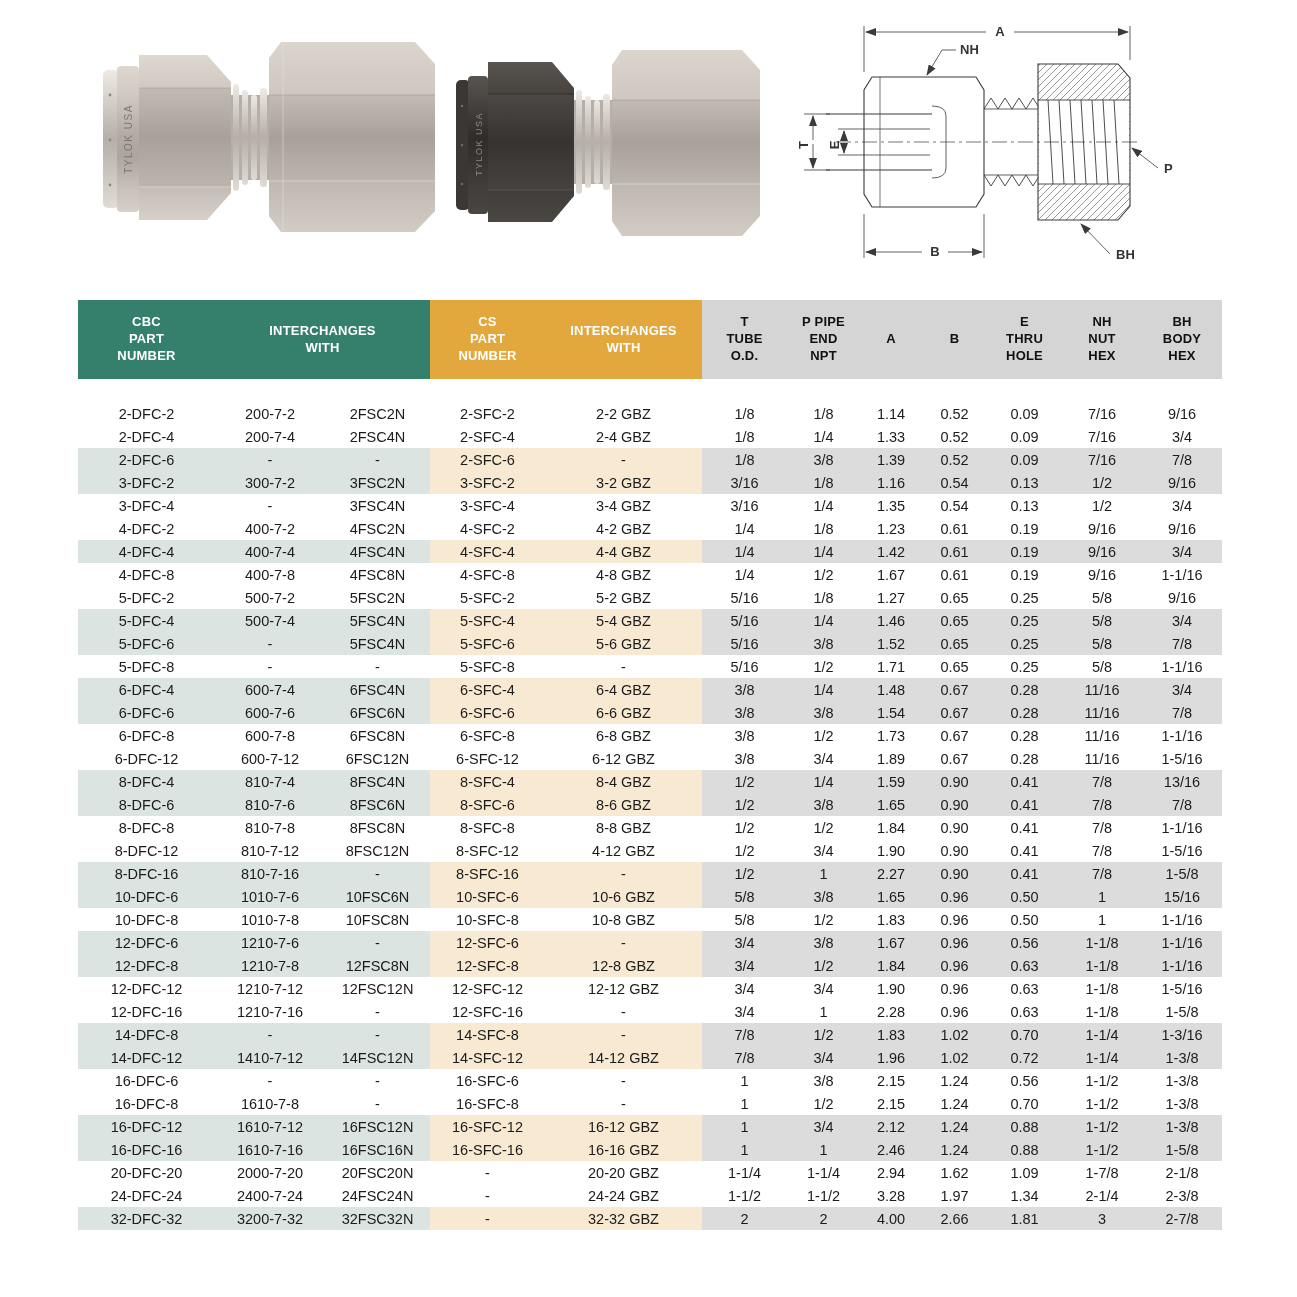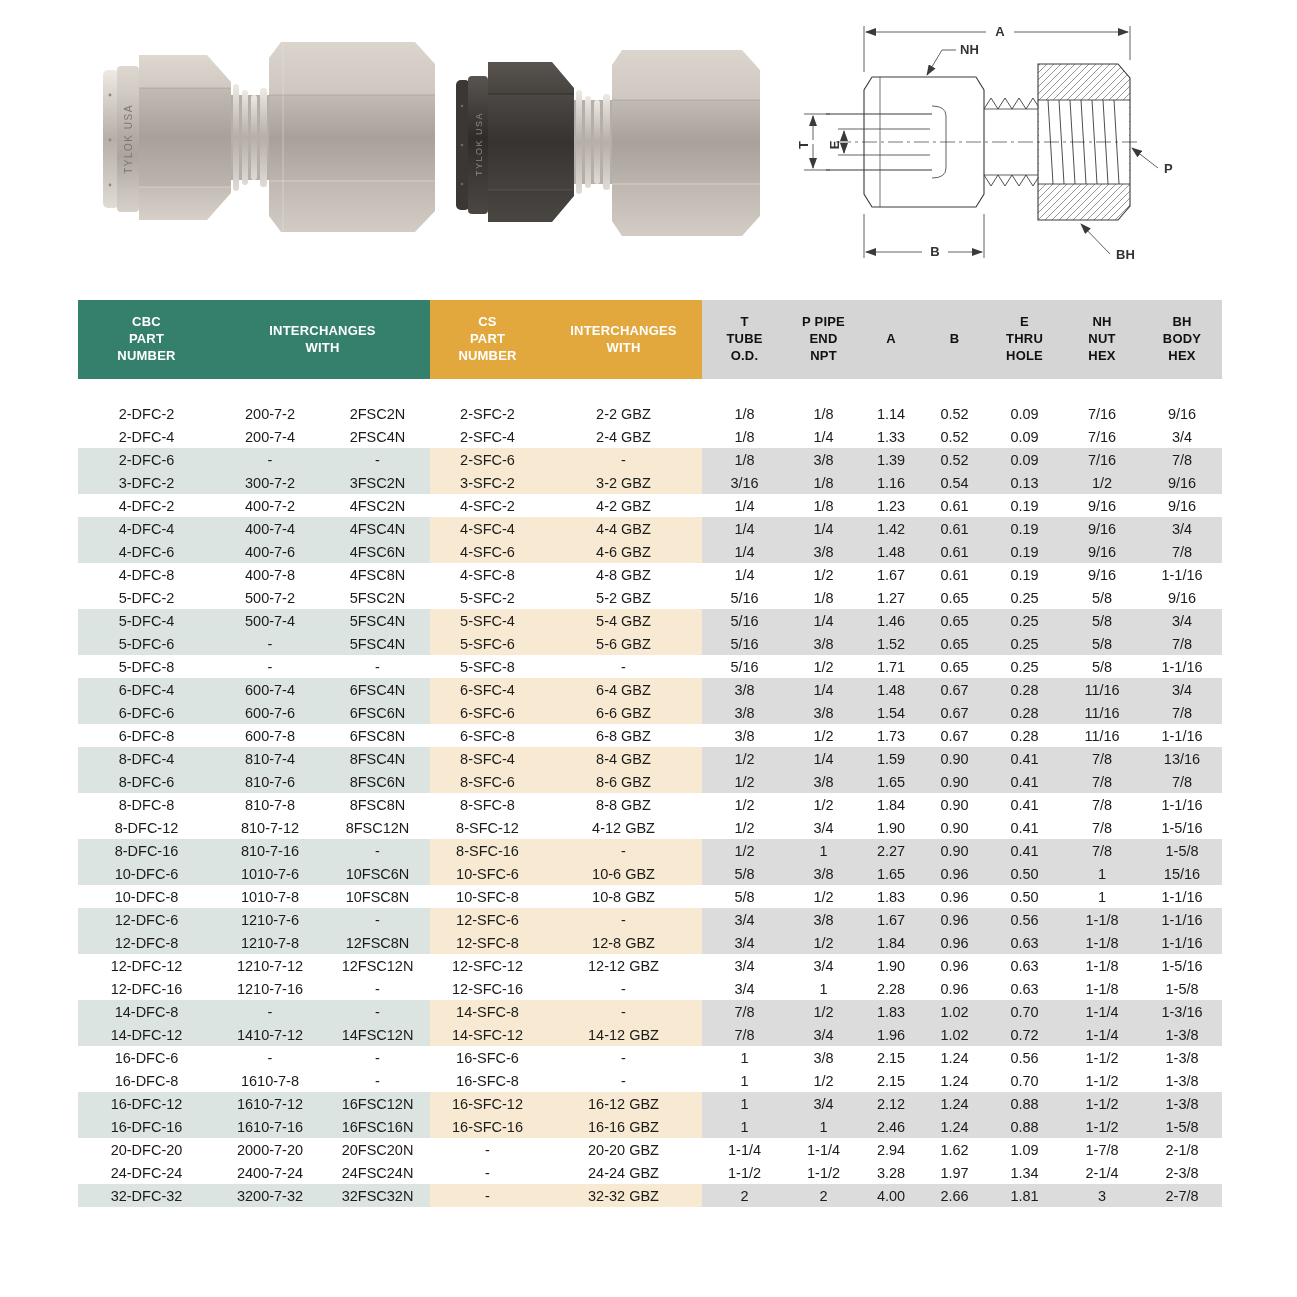--- a/index.html
+++ b/index.html
@@ -310,20 +310,34 @@
     <td class="sec-cs">3-2 GBZ</td>
     <td class="sec-dim">3/16</td>
     <td class="sec-dim">1/8</td>
     <td class="sec-dim">1.16</td>
     <td class="sec-dim">0.54</td>
     <td class="sec-dim">0.13</td>
     <td class="sec-dim">1/2</td>
     <td class="sec-dim">9/16</td>
   </tr>
         <tr>
+    <td class="sec-cbc">3-DFC-4</td>
+    <td class="sec-cbc">-</td>
+    <td class="sec-cbc">3FSC4N</td>
+    <td class="sec-cs">3-SFC-4</td>
+    <td class="sec-cs">3-4 GBZ</td>
+    <td class="sec-dim">3/16</td>
+    <td class="sec-dim">1/4</td>
+    <td class="sec-dim">1.35</td>
+    <td class="sec-dim">0.54</td>
+    <td class="sec-dim">0.13</td>
+    <td class="sec-dim">1/2</td>
+    <td class="sec-dim">3/4</td>
+  </tr>
+        <tr>
     <td class="sec-cbc">4-DFC-2</td>
     <td class="sec-cbc">400-7-2</td>
     <td class="sec-cbc">4FSC2N</td>
     <td class="sec-cs">4-SFC-2</td>
     <td class="sec-cs">4-2 GBZ</td>
     <td class="sec-dim">1/4</td>
     <td class="sec-dim">1/8</td>
     <td class="sec-dim">1.23</td>
     <td class="sec-dim">0.61</td>
     <td class="sec-dim">0.19</td>
@@ -336,34 +350,20 @@
     <td class="sec-cbc">4FSC4N</td>
     <td class="sec-cs">4-SFC-4</td>
     <td class="sec-cs">4-4 GBZ</td>
     <td class="sec-dim">1/4</td>
     <td class="sec-dim">1/4</td>
     <td class="sec-dim">1.42</td>
     <td class="sec-dim">0.61</td>
     <td class="sec-dim">0.19</td>
     <td class="sec-dim">9/16</td>
     <td class="sec-dim">3/4</td>
-  </tr>
-        <tr class="hl">
-    <td class="sec-cbc">4-DFC-6</td>
-    <td class="sec-cbc">400-7-6</td>
-    <td class="sec-cbc">4FSC6N</td>
-    <td class="sec-cs">4-SFC-6</td>
-    <td class="sec-cs">4-6 GBZ</td>
-    <td class="sec-dim">1/4</td>
-    <td class="sec-dim">3/8</td>
-    <td class="sec-dim">1.48</td>
-    <td class="sec-dim">0.61</td>
-    <td class="sec-dim">0.19</td>
-    <td class="sec-dim">9/16</td>
-    <td class="sec-dim">7/8</td>
   </tr>
         <tr>
     <td class="sec-cbc">4-DFC-8</td>
     <td class="sec-cbc">400-7-8</td>
     <td class="sec-cbc">4FSC8N</td>
     <td class="sec-cs">4-SFC-8</td>
     <td class="sec-cs">4-8 GBZ</td>
     <td class="sec-dim">1/4</td>
     <td class="sec-dim">1/2</td>
     <td class="sec-dim">1.67</td>
@@ -463,20 +463,34 @@
     <td class="sec-cs">6-SFC-8</td>
     <td class="sec-cs">6-8 GBZ</td>
     <td class="sec-dim">3/8</td>
     <td class="sec-dim">1/2</td>
     <td class="sec-dim">1.73</td>
     <td class="sec-dim">0.67</td>
     <td class="sec-dim">0.28</td>
     <td class="sec-dim">11/16</td>
     <td class="sec-dim">1-1/16</td>
   </tr>
+        <tr>
+    <td class="sec-cbc">6-DFC-12</td>
+    <td class="sec-cbc">600-7-12</td>
+    <td class="sec-cbc">6FSC12N</td>
+    <td class="sec-cs">6-SFC-12</td>
+    <td class="sec-cs">6-12 GBZ</td>
+    <td class="sec-dim">3/8</td>
+    <td class="sec-dim">3/4</td>
+    <td class="sec-dim">1.89</td>
+    <td class="sec-dim">0.67</td>
+    <td class="sec-dim">0.28</td>
+    <td class="sec-dim">11/16</td>
+    <td class="sec-dim">1-5/16</td>
+  </tr>
         <tr class="hl">
     <td class="sec-cbc">8-DFC-4</td>
     <td class="sec-cbc">810-7-4</td>
     <td class="sec-cbc">8FSC4N</td>
     <td class="sec-cs">8-SFC-4</td>
     <td class="sec-cs">8-4 GBZ</td>
     <td class="sec-dim">1/2</td>
     <td class="sec-dim">1/4</td>
     <td class="sec-dim">1.59</td>
     <td class="sec-dim">0.90</td>

